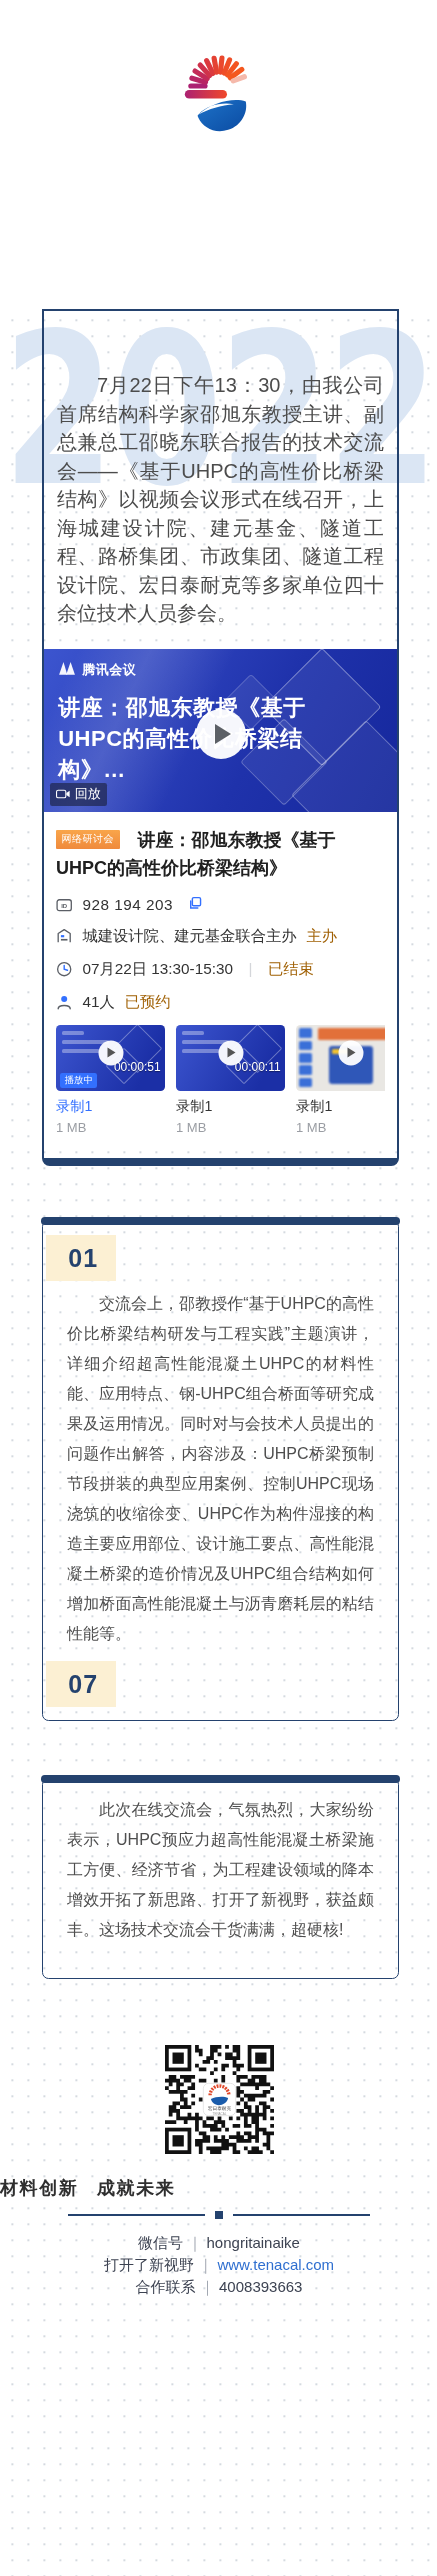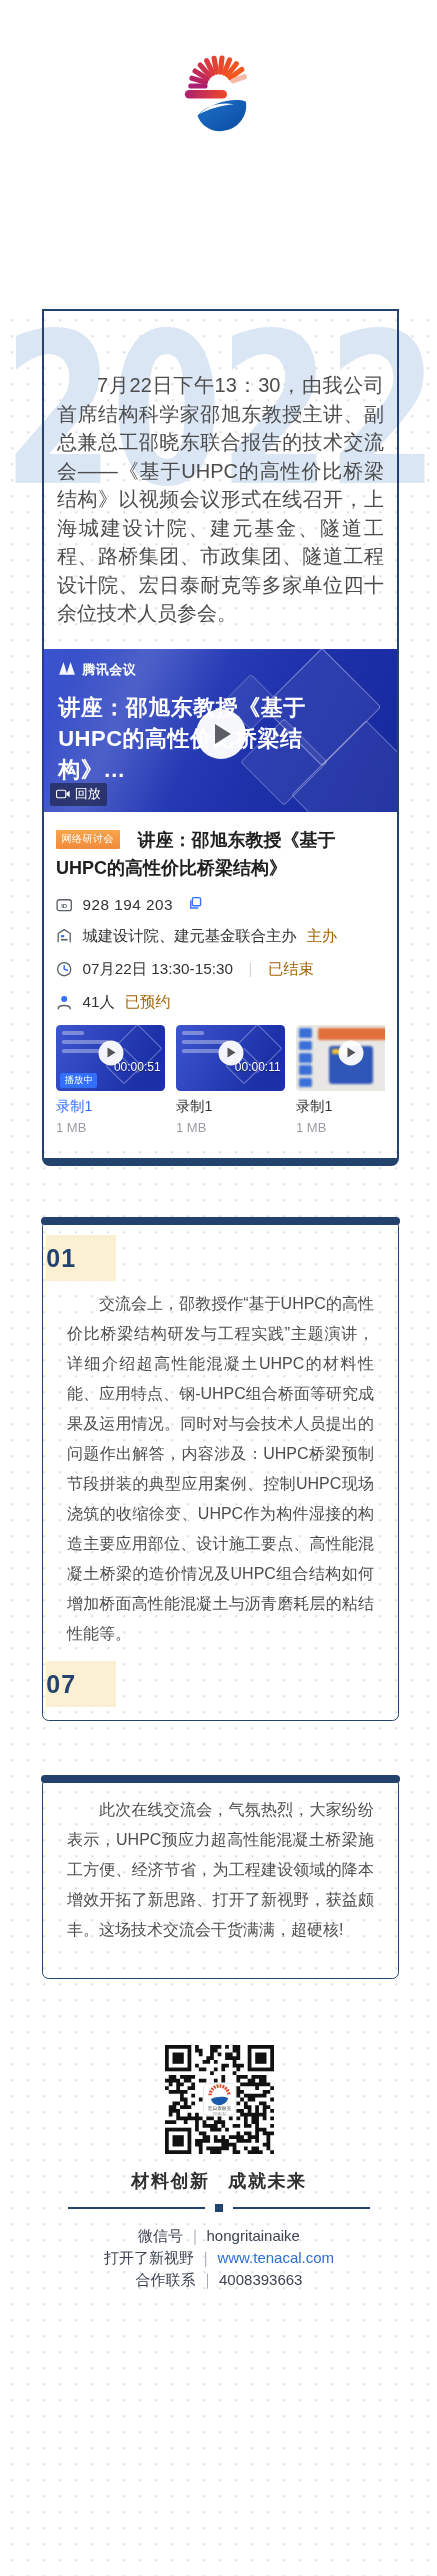--- a/index.html
+++ b/index.html
@@ -110,32 +110,32 @@
   }
   .card::before{
     content:"";position:absolute;left:-1.6px;right:-1.6px;top:-3.8px;height:7.7px;
     background:#24426e;border-radius:3.8px;
   }
   .card2{margin-top:54px;padding:14.2px 0 13px 0;}
   .card3{margin-top:57px;padding:16.4px 0 33px 0;}
   .numlab{
     box-sizing:border-box;width:70px;height:46px;margin-left:3.3px;
     background:#fcf0d3;color:#24426e;font-size:25px;font-weight:700;
-    line-height:46px;padding-left:0;letter-spacing:1.1px;
+    line-height:46px;padding-left:22px;letter-spacing:1.1px;
   }
   .numlab.second{margin-top:12px;}
   .card-p{
     margin:7.7px 24px 0 24px;font-size:16px;line-height:30px;color:#4e4e4e;
     text-align:justify;text-indent:2em;font-weight:300;
   }
   .card3 .card-p{margin-top:0;}
   
   .qrwrap{margin-top:66px;text-align:center;}
   .qrbox{display:inline-block;width:109px;height:109px;position:relative;}
-  .slogan{margin-top:13px;text-align:center;font-size:18px;font-weight:600;color:#2f2f2f;letter-spacing:1.6px;}
+  .slogan{margin-top:20px;text-align:left;font-size:18px;font-weight:600;color:#2f2f2f;letter-spacing:1.6px;}
   .slogan .gap{display:inline-block;width:18.6px;}
   .divider{margin-top:11px;display:flex;align-items:center;justify-content:center;gap:10px;}
   .divider .line{width:137px;height:1.6px;background:#24426e;}
   .divider .sq{width:7.7px;height:7.7px;background:#24426e;}
   .flines{margin-top:13px;text-align:center;font-size:15px;line-height:22px;color:#3d4352;font-weight:400;}
   .flines .lab{color:#3d4352;}
   .flines .bar{color:#9aa0ab;margin:0 4.4px;font-weight:300;}
   .flines a,.flines .url{color:#2f6fd0;text-decoration:none;}
 </style>
 </head>

